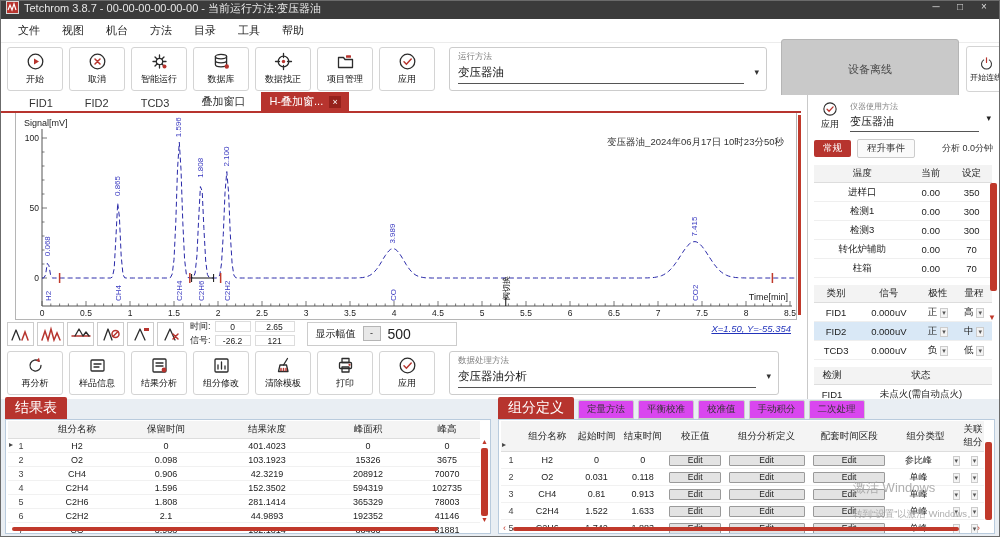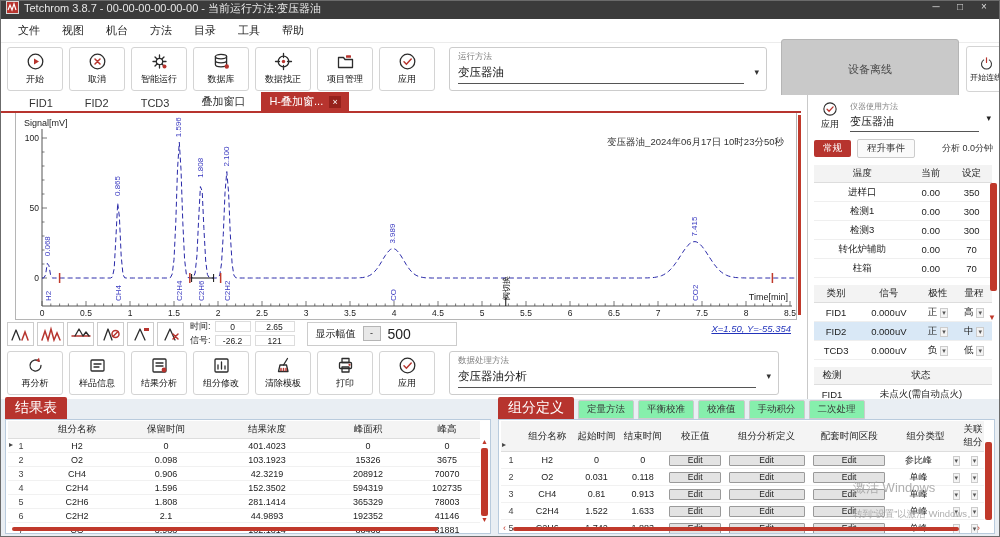--- a/index.html
+++ b/index.html
@@ -61,21 +61,21 @@
 .mini-caret{display:inline-block;margin-left:3px;font-size:7px;color:#555;border:1px solid #ccc;padding:0 1px;background:#f4f4f4}
 .rp-vscroll{position:absolute;right:2px;top:88px;width:7px;height:108px;background:#c0392b;border-radius:2px}
 .rp-downarrow{position:absolute;right:3px;top:218px;color:#c0392b;font-size:8px}
 
 .bottom{display:flex;height:139px;padding:2px 4px 4px;gap:7px;background:#e9eef3}
 .bpanel{position:relative}
 .bpanel-left{width:486px}
 .bpanel-right{flex:1}
 .panel-tabs{height:18px;display:flex;align-items:flex-end;gap:4px}
 .panel-tab-active{background:#b7342e;color:#fff;font-size:14px;padding:2px 10px;border-radius:2px 2px 0 0}
-.panel-tab{background:#86efac;border:1px solid #ccc;color:#333;font-size:9.5px;padding:2px 8px;border-radius:2px 2px 0 0}
+.panel-tab{background:#d946ef;border:1px solid #ccc;color:#333;font-size:9.5px;padding:2px 8px;border-radius:2px 2px 0 0}
 .panel-box{background:#fff;border:1px solid #b9cbdd;height:115px;position:relative;overflow:hidden;padding:1px 10px 0 2px}
 .dtable{width:100%;border-collapse:collapse;font-size:9px}
 .dtable th{background:#f4f4f4;font-weight:normal;font-size:9.5px;border-bottom:1px solid #ddd;padding:2px 1px}
 .dtable td{text-align:center;padding:1.5px 1px;border-bottom:1px solid #f1f1f1;color:#222}
 .dtable td.idx{color:#444}
 .edit-btn{display:block;margin:0 auto;width:92%;background:#e3e3e3;border:1px solid #9a9a9a;font-size:8.5px;height:11px;line-height:9px;text-align:center;color:#222;border-radius:1px;font-family:"Liberation Sans",sans-serif}
 .vscroll{position:absolute;right:2px;top:20px;width:7px;background:#c0392b;border-radius:2px}
 .sarrow{position:absolute;right:2px;color:#c0392b;font-size:7px;line-height:7px}
 .hscroll{position:absolute;bottom:2px;height:4px;background:#c0392b;border-radius:2px}
 .harrow{position:absolute;bottom:0;color:#c0392b;font-size:9px;line-height:9px}

